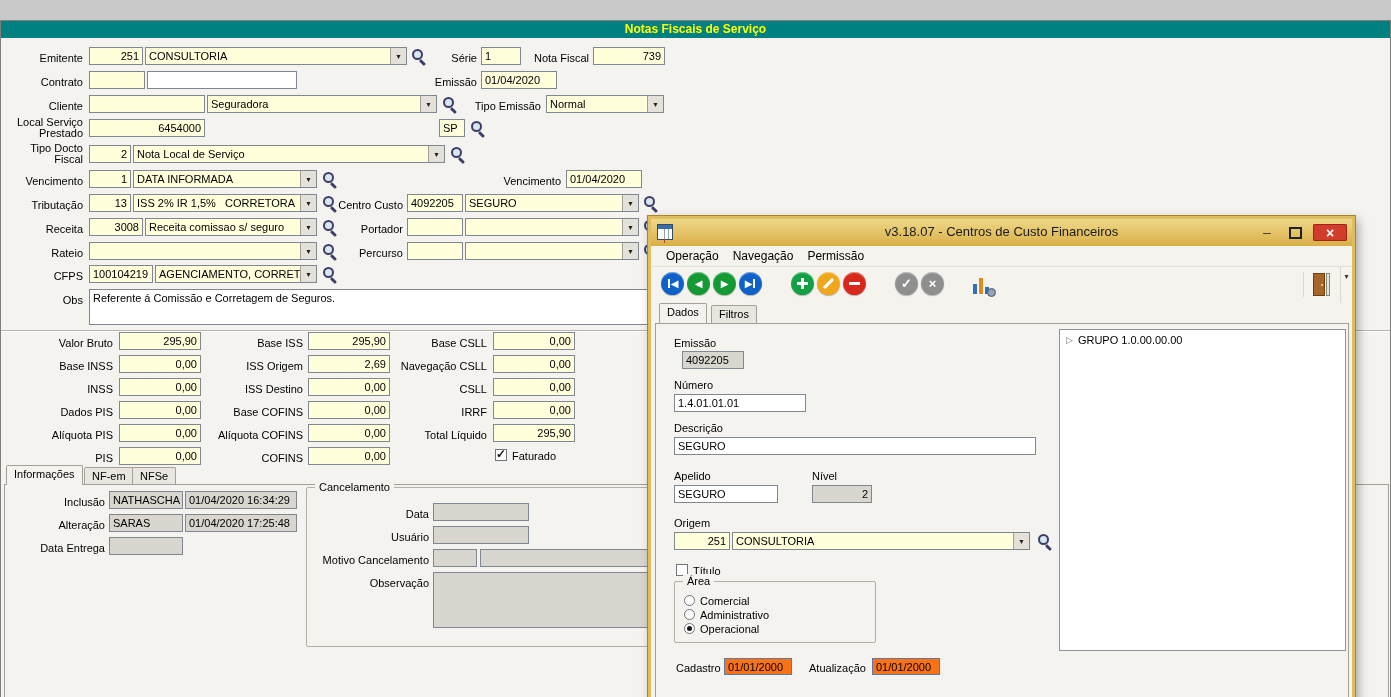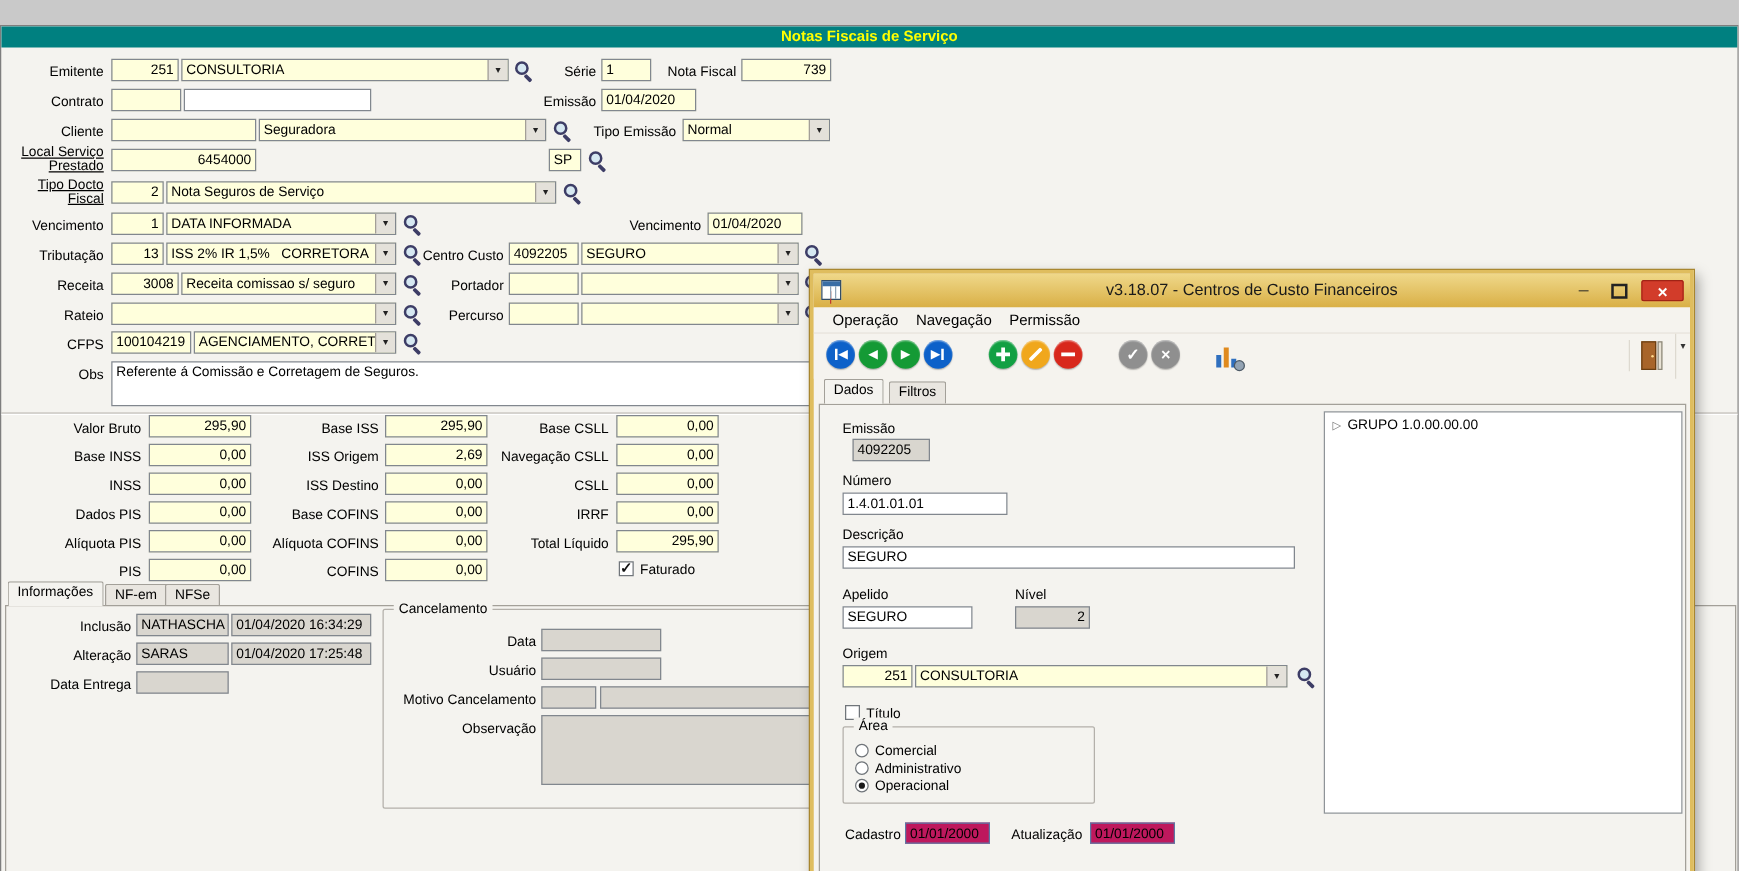--- a/index.html
+++ b/index.html
@@ -2,28 +2,28 @@
 <html><head>
 <meta charset="utf-8">
 <style>
   html,body {margin:0; padding:0; background:#c9c9c9;}
   .screen {position:relative; width:1391px; height:697px; background:#f4f3ef;
            font-family:"Liberation Sans", sans-serif; font-size:11px; color:#000;
            border:1px solid #7e7e7e; box-sizing:border-box; overflow:hidden;margin-top:20px;}
   .titlebar {position:absolute; left:0; top:0; width:100%; height:17px; background:#008080;
              color:#ffff00; font-weight:bold; font-size:12px; text-align:center; line-height:17px;}
   .lbl  {position:absolute; height:18px; line-height:18px; text-align:right; white-space:nowrap;}
-  .lbl.two {line-height:11px; white-space:normal;text-decoration:underline;}
+  .lbl.two {line-height:11px; white-space:normal;}
   .llbl {position:absolute; height:16px; line-height:16px; white-space:nowrap;}
   .fld  {position:absolute; height:18px; box-sizing:border-box; background:#ffffdc;
          border:1px solid #81878e; padding:2px 3px 0 3px; white-space:nowrap; overflow:hidden;}
   .fld.num {text-align:right;}
   .fld.ro  {background:#d9d6cf;}
   .fld.wh  {background:#ffffff;}
-  .fld.hl  {background:#be185d; border:1px solid #5b79a6;}
+  .fld.hl  {background:#f97316; border:1px solid #5b79a6;}
   .sel  {position:absolute; height:18px; box-sizing:border-box; background:#ffffdc;
          border:1px solid #81878e; display:flex; align-items:stretch; overflow:hidden;}
   .sel .txt  {flex:1; padding:2px 3px 0 3px; white-space:pre; overflow:hidden;}
   .sel .darr {width:15px; background:#e4e1da; border-left:1px solid #a39f97; display:flex;
               align-items:center; justify-content:center; font-size:7px; color:#222;}
   .mag {position:absolute; width:17px; height:17px;}
   .mag::before {content:""; position:absolute; left:2px; top:1px; width:7px; height:7px;
                 border:2px solid #3d3d66; border-radius:50%; background:#d6e8f2;}
   .mag::after {content:""; position:absolute; left:11px; top:11px; width:7px; height:3px;
                background:#3d3d66; border-radius:1px; transform:rotate(45deg); transform-origin:0 0;}
@@ -134,21 +134,21 @@
   </div>
 
   <div class="lbl two" style="left:0px;top:96px;width:82px">Local Serviço Prestado</div>
   <div class="fld num" style="left:88px;top:98px;width:116px">6454000</div>
   <div class="fld" style="left:438px;top:98px;width:26px">SP</div>
   <div class="mag" style="left:468px;top:99px"></div>
 
   <div class="lbl two" style="left:0px;top:122px;width:82px">Tipo Docto Fiscal</div>
   <div class="fld num" style="left:88px;top:124px;width:42px">2</div>
   <div class="sel" style="left:132px;top:124px;width:312px">
-    <span class="txt">Nota Seguros de Serviço</span>
+    <span class="txt">Nota Local de Serviço</span>
     <span class="darr">▼</span>
   </div>
   <div class="mag" style="left:448px;top:125px"></div>
 
   <div class="lbl" style="left:2px;top:151px;width:80px">Vencimento</div>
   <div class="fld num" style="left:88px;top:149px;width:42px">1</div>
   <div class="sel" style="left:132px;top:149px;width:184px">
     <span class="txt">DATA INFORMADA</span>
     <span class="darr">▼</span>
   </div>

